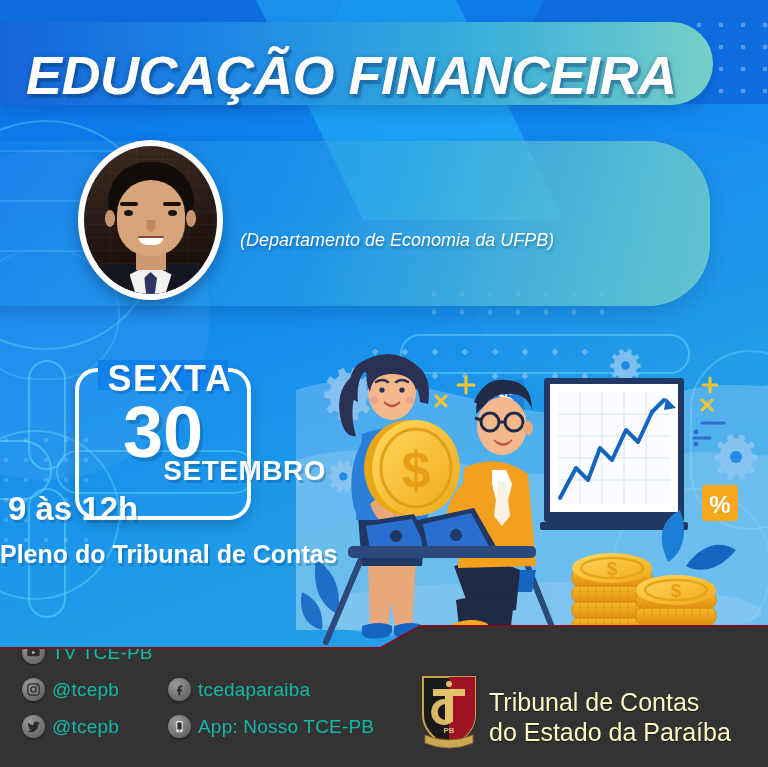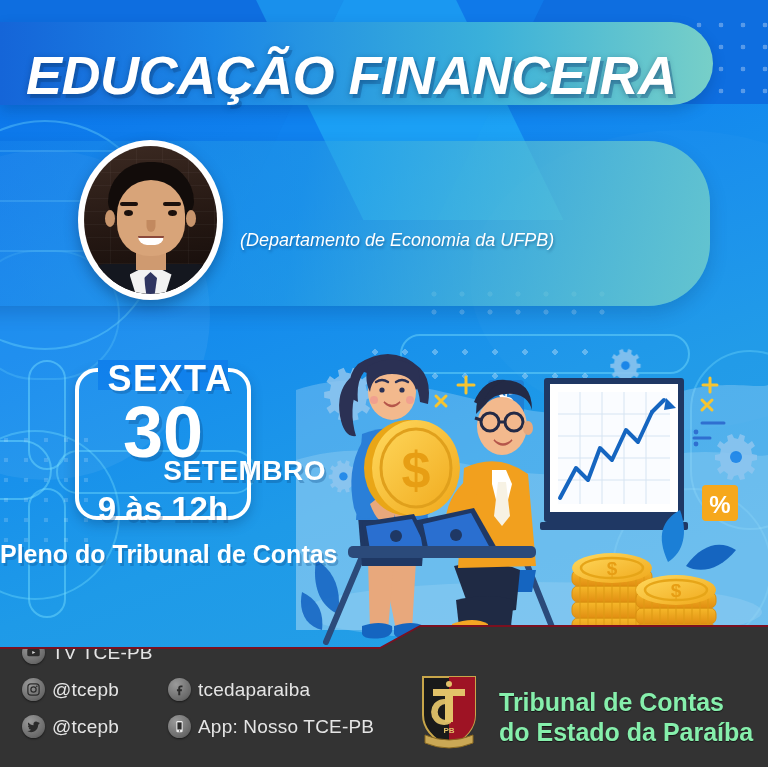--- a/index.html
+++ b/index.html
@@ -158,23 +158,24 @@
     position:absolute;left:0;width:326px;top:398px;text-align:center;
     font-size:72px;font-weight:bold;color:#fff;line-height:.95;
     text-shadow:3px 4px 0 rgba(10,70,130,.30);
   }
   .date-month{
     position:absolute;left:0;width:326px;top:455px;text-align:right;
     font-size:28px;font-weight:bold;color:#fff;letter-spacing:.5px;
     text-shadow:2px 3px 0 rgba(10,70,130,.30);
   }
   .date-time{
-    position:absolute;left:0;width:326px;top:490px;text-align:center;
+    position:absolute;left:0;width:326px;top:490px;
     font-size:33px;font-weight:bold;color:#fff;
     text-shadow:2px 3px 0 rgba(10,70,130,.30);
+    padding-left:8px;
   }
   .venue{
     position:absolute;left:0;width:326px;top:540px;
     font-size:25px;font-weight:bold;color:#ffffff;
     text-shadow:2px 3px 0 rgba(10,70,130,.30);
     white-space:nowrap;
   }
   .access-badge{
     position:absolute;left:34px;top:578px;width:262px;height:34px;
     border-radius:999px;
@@ -208,26 +209,26 @@
   .social-row{display:flex;align-items:center;height:33px;margin-bottom:4px;}
   .sicon{
     width:23px;height:23px;border-radius:50%;flex:0 0 auto;
     background:radial-gradient(circle at 35% 28%, #9a9a9a, #6a6a6a 70%, #4a4a4a);
     display:flex;align-items:center;justify-content:center;
     box-shadow:0 1px 2px rgba(0,0,0,.5);
     margin-right:7px;
   }
   .sicon svg{display:block;}
   .slabel{
-    font-size:19px;color:#e5e5e5;white-space:nowrap;letter-spacing:.2px;text-align:center;
+    font-size:19px;color:#14b8a6;white-space:nowrap;letter-spacing:.2px;text-align:center;
   }
   .tce-logo{position:absolute;left:417px;bottom:14px;width:64px;height:82px;}
   .tce-name{
-    position:absolute;left:499px;bottom:20px;
-    font-size:25px;font-weight:bold;color:#86efac;line-height:1.18;
+    position:absolute;left:489px;bottom:20px;
+    font-size:25px;font-weight:normal;color:#fef9c3;line-height:1.18;
     text-shadow:0 1px 1px rgba(0,0,0,.6);
     white-space:nowrap;
   }
 </style>
 </head>
 <body>
 
 <div class="poster">
 
   <div class="bg-layer">

